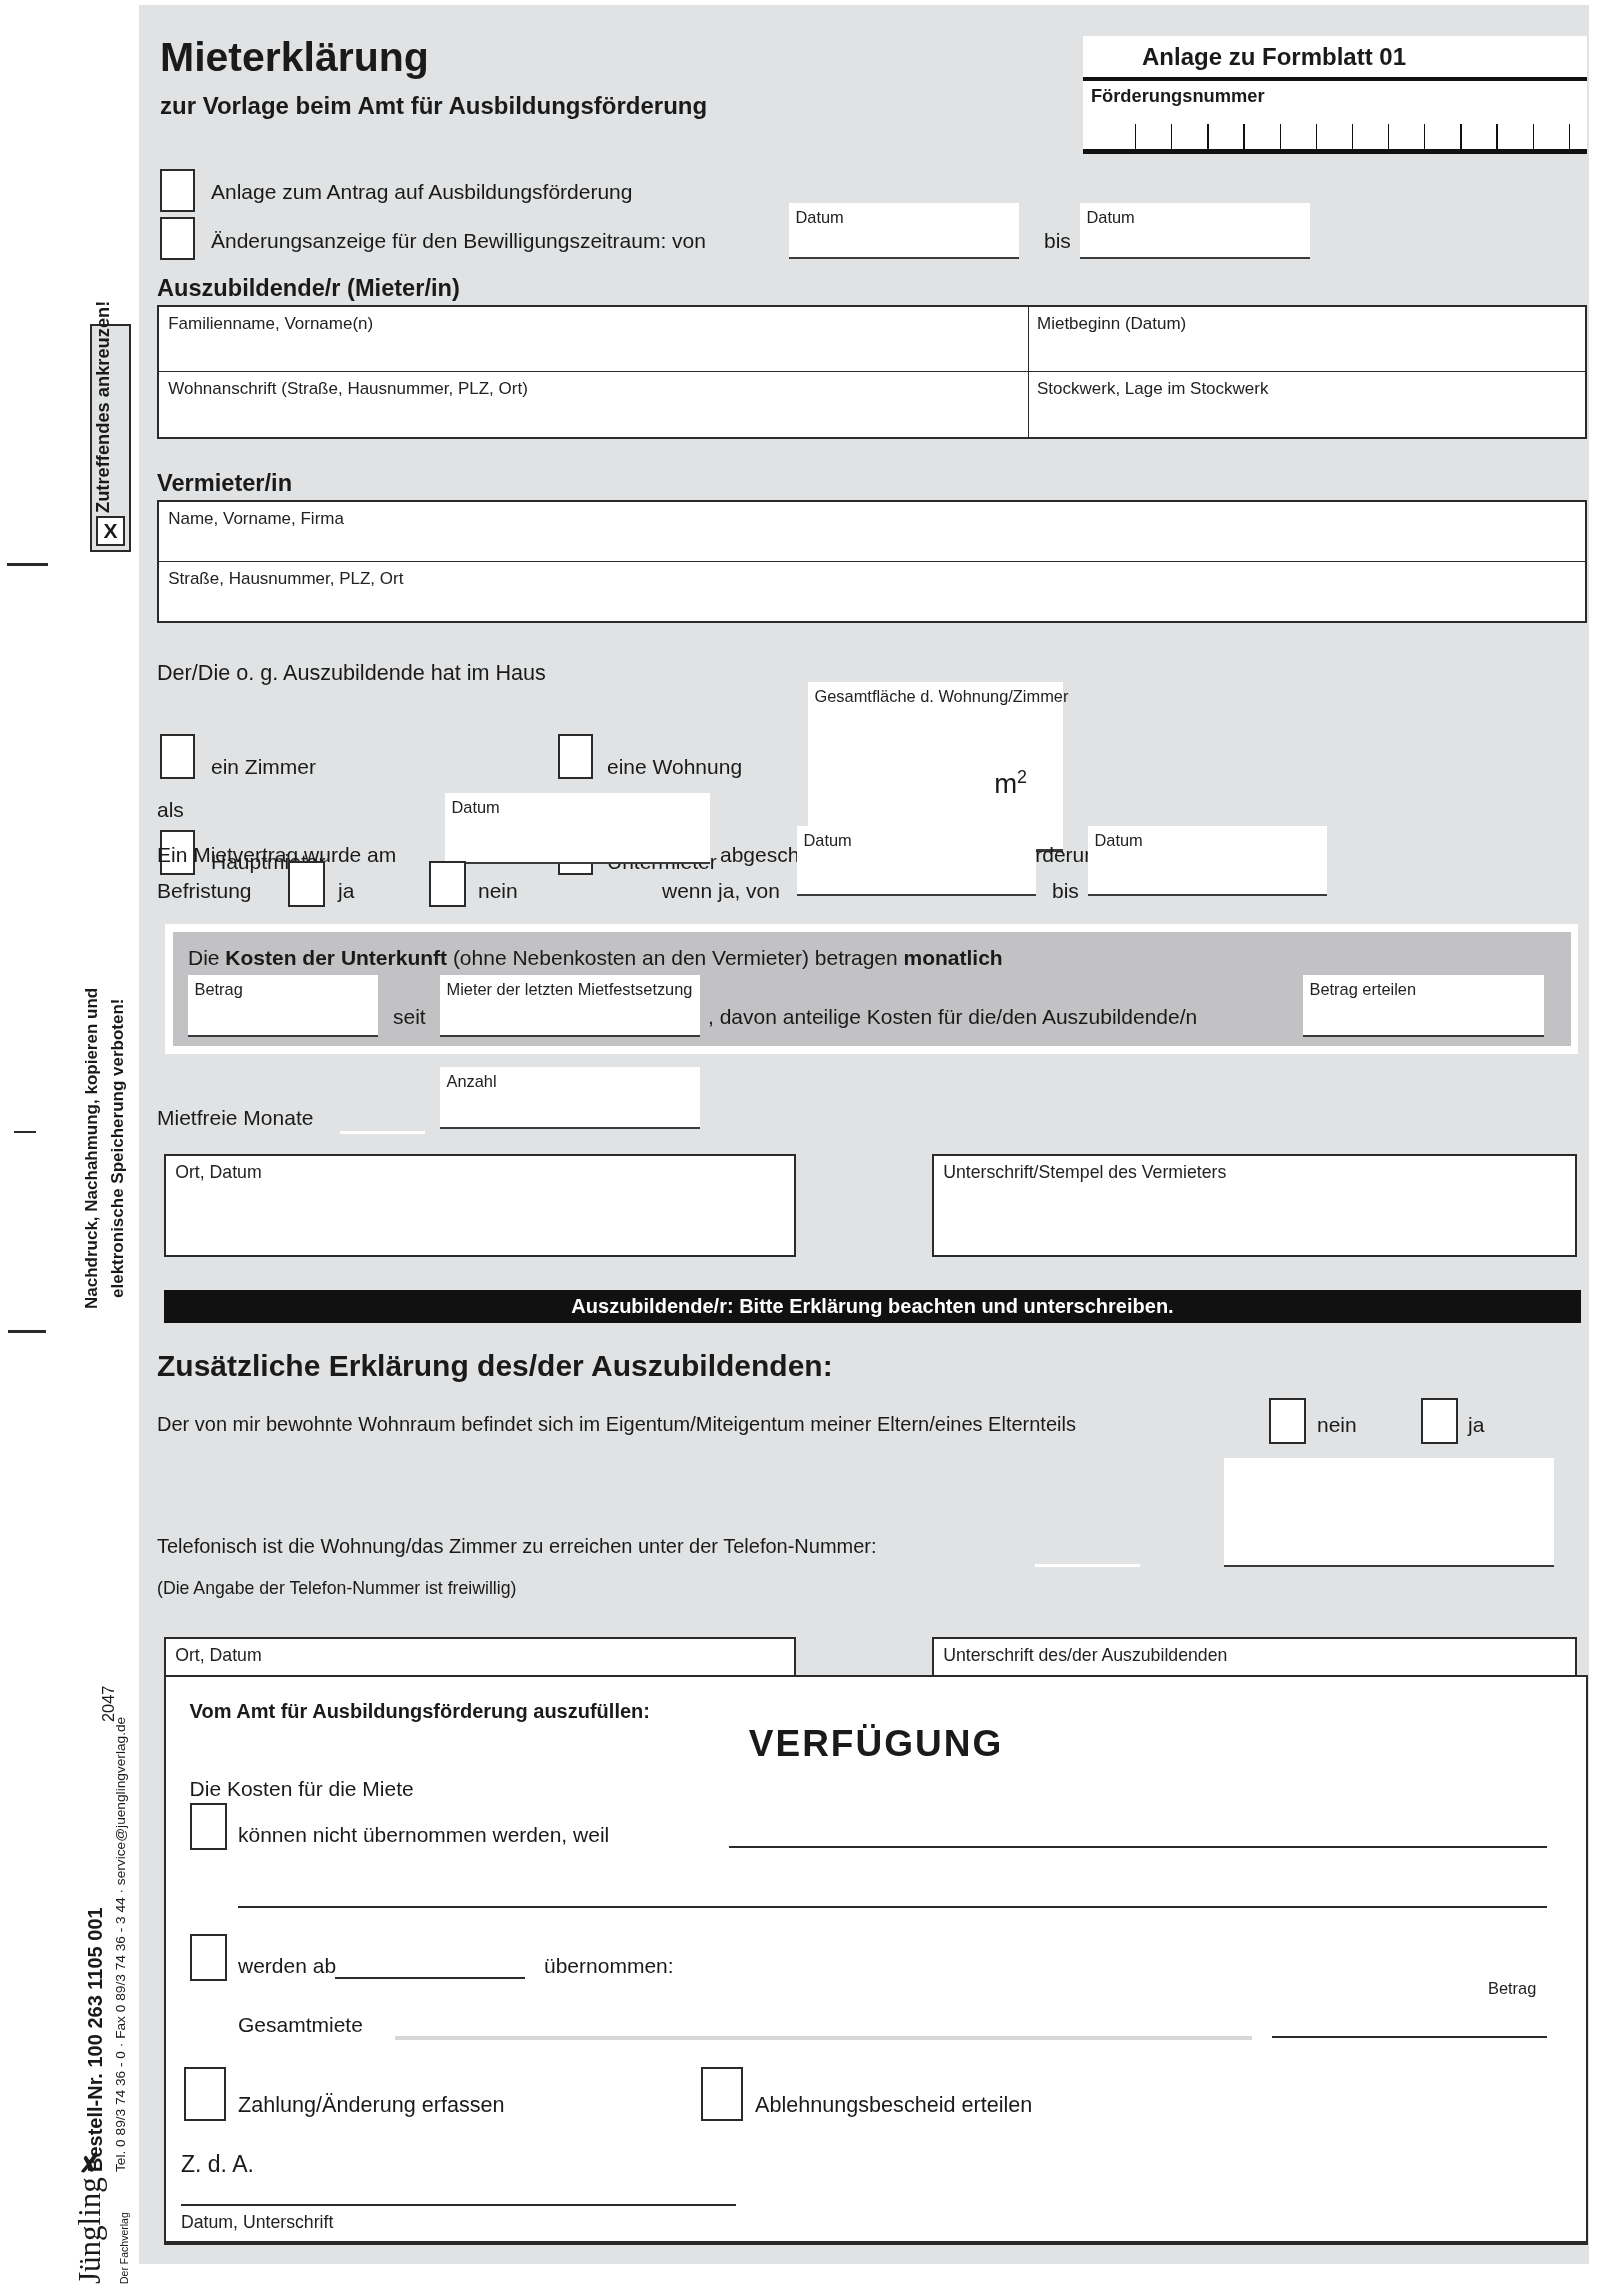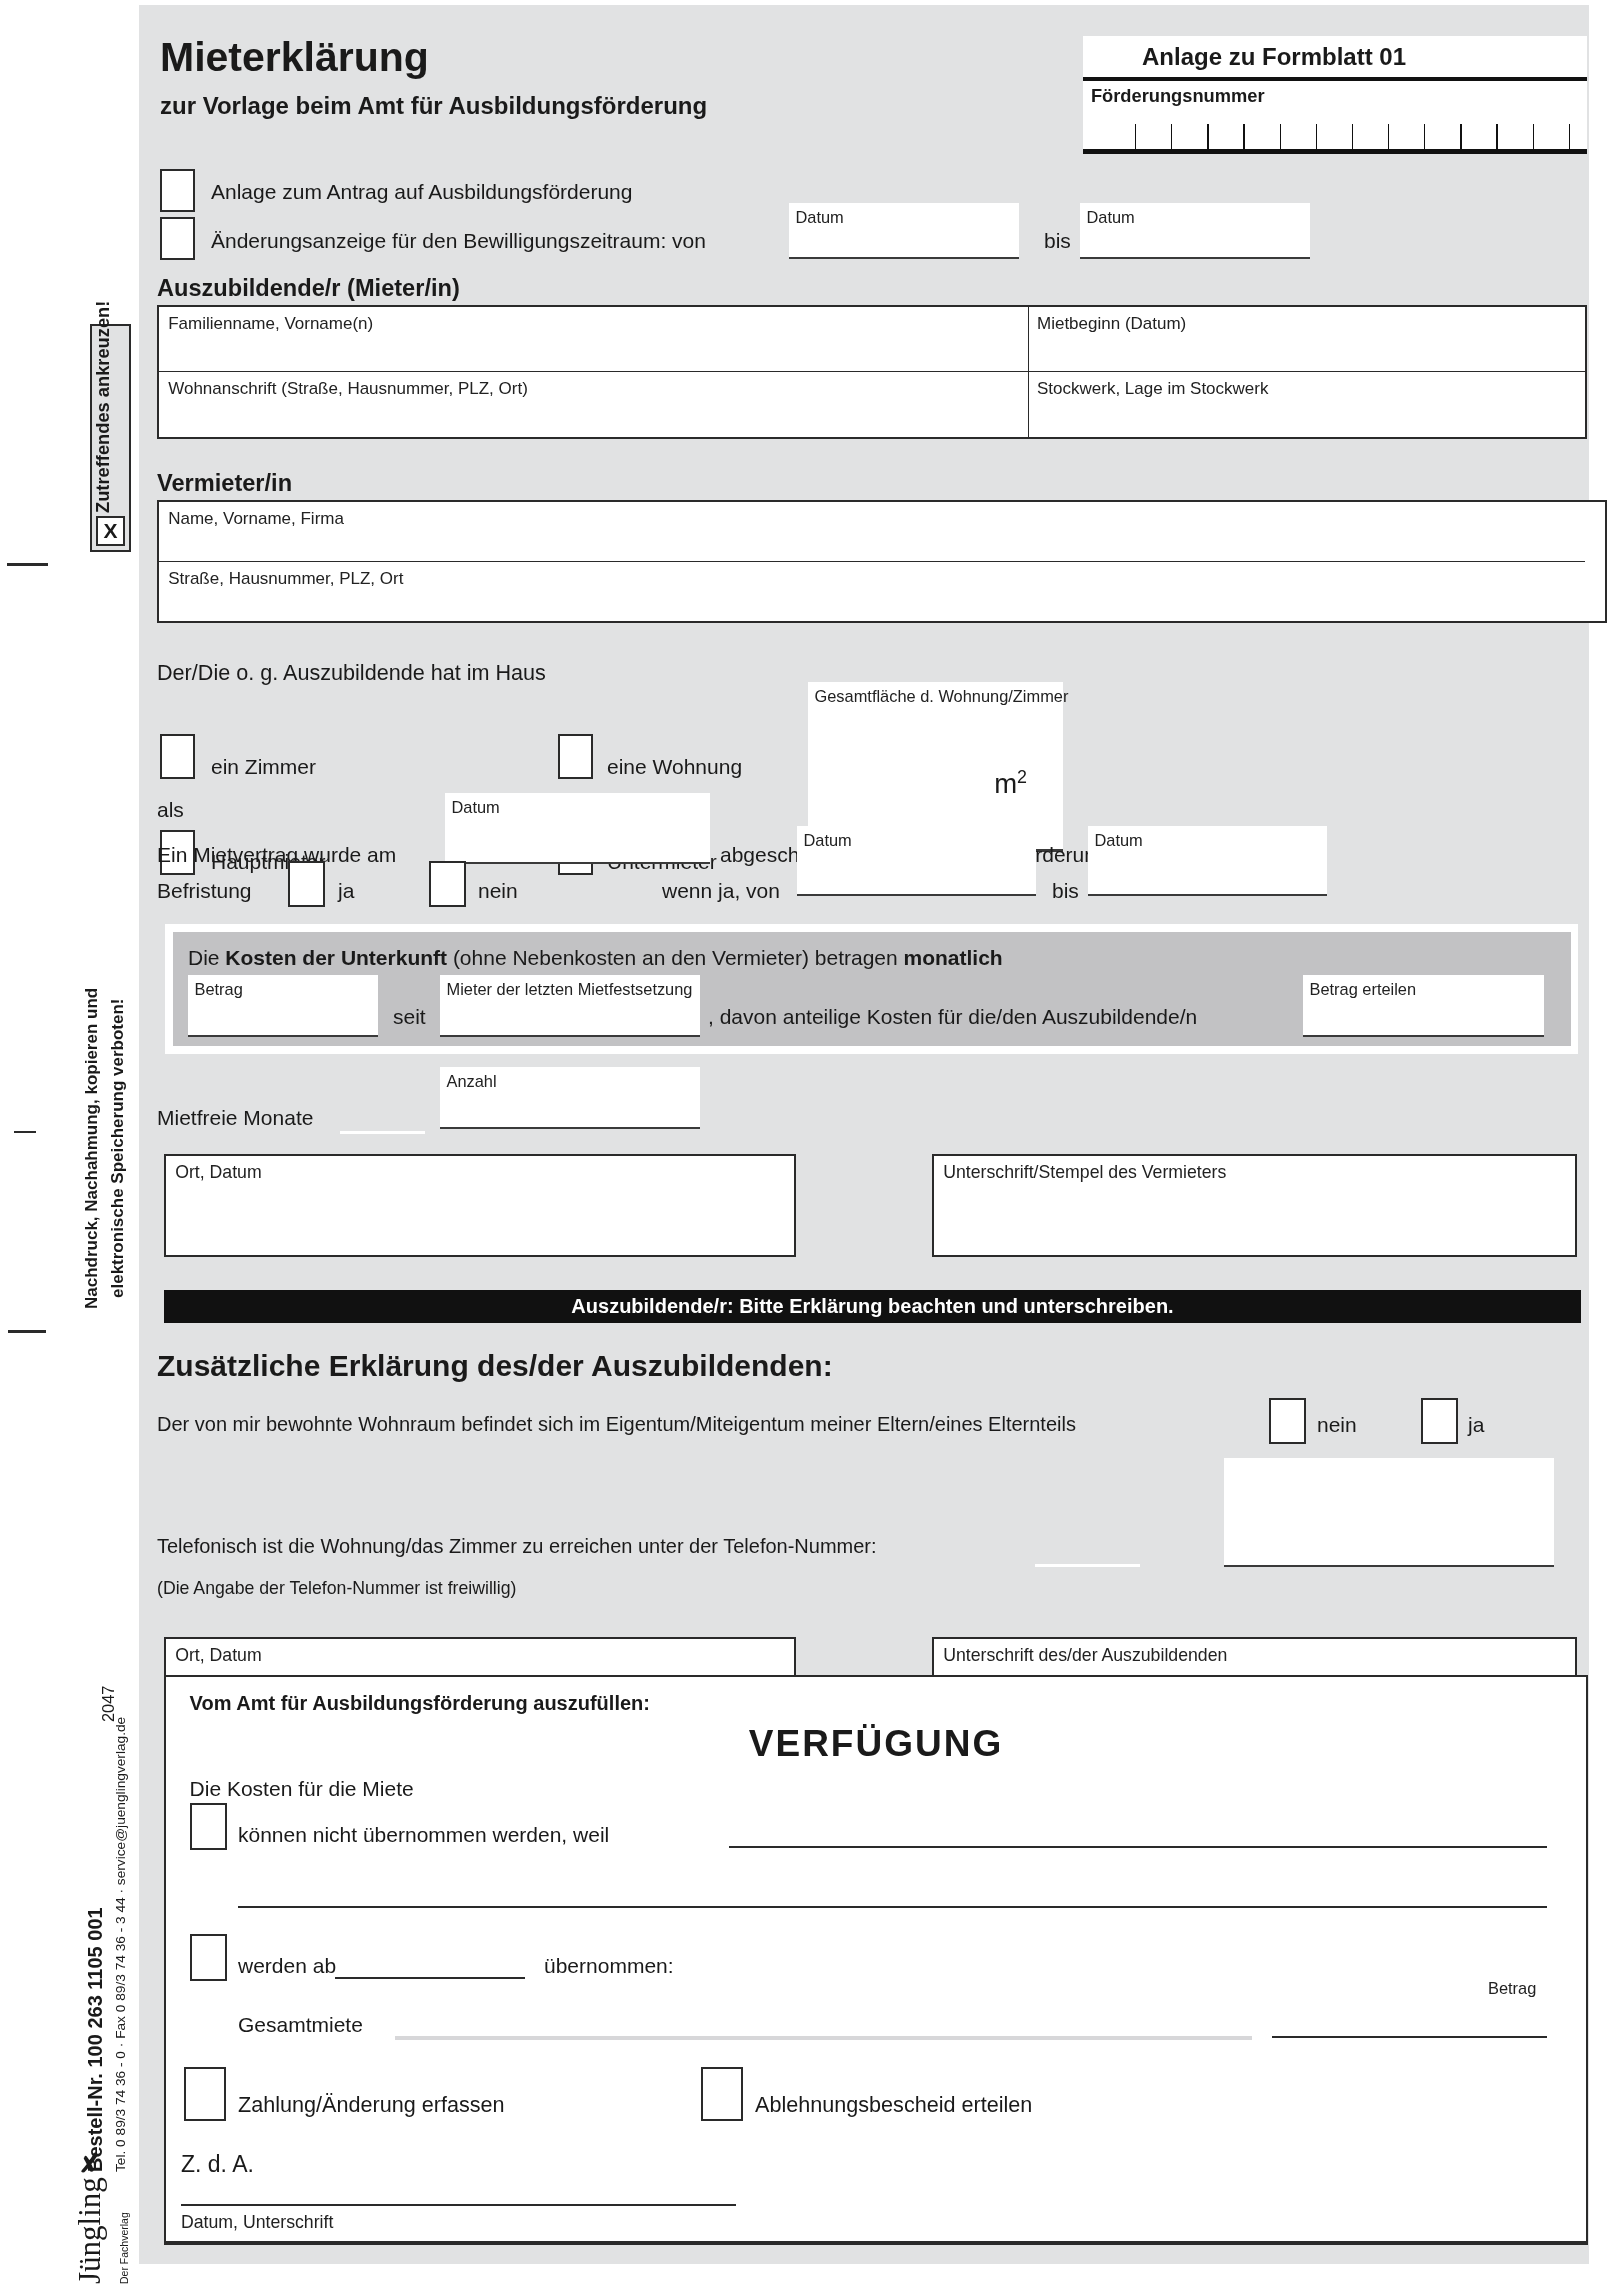--- a/index.html
+++ b/index.html
@@ -111,21 +111,21 @@
     <div class="abs cell-lbl" style="left:878px;top:6.5px;">Mietbeginn (Datum)</div>
     <div class="abs cell-lbl" style="left:9.2px;top:72px;">Wohnanschrift (Straße, Hausnummer, PLZ, Ort)</div>
     <div class="abs cell-lbl" style="left:878px;top:72px;">Stockwerk, Lage im Stockwerk</div>
     <div class="abs" style="left:0;top:26px;width:869px;height:38px;"></div>
     <div class="abs" style="left:870px;top:26px;width:556px;height:38px;"></div>
     <div class="abs" style="left:0;top:92px;width:869px;height:38px;"></div>
     <div class="abs" style="left:870px;top:92px;width:556px;height:38px;"></div>
   </div>
 
   <div class="abs h" style="left:157px;top:470px;">Vermieter/in</div>
-  <div class="abs boxed" style="left:157px;top:500px;width:1426px;height:119px;padding-left:20px;">
+  <div class="abs boxed" style="left:157px;top:500px;width:1426px;height:119px;">
     <div class="abs line" style="left:0;top:59px;width:1426px;height:1.3px;"></div>
     <div class="abs cell-lbl" style="left:9.2px;top:6.5px;">Name, Vorname, Firma</div>
     <div class="abs cell-lbl" style="left:9.2px;top:67px;">Straße, Hausnummer, PLZ, Ort</div>
     <div class="abs" style="left:0;top:25px;width:1426px;height:34px;"></div>
     <div class="abs" style="left:0;top:86px;width:1426px;height:33px;"></div>
   </div>
 
   <div class="abs txt" style="left:157px;top:660px;font-size:21.6px;">Der/Die o. g. Auszubildende hat im Haus</div>
 
   <div class="abs field" style="left:808px;top:682px;width:255px;height:167px;border-bottom-width:3.3px;">
@@ -217,21 +217,21 @@
   <div class="abs" style="left:157px;top:1578px;font-size:17.7px;">(Die Angabe der Telefon-Nummer ist freiwillig)</div>
 
   <div class="abs boxed" style="left:164px;top:1637px;width:628px;height:190px;">
     <span class="lbl">Ort, Datum</span>
   </div>
   <div class="abs boxed" style="left:932px;top:1637px;width:641px;height:175px;">
     <span class="lbl">Unterschrift des/der Auszubildenden</span>
   </div>
 
   <div class="abs" style="left:164px;top:1675px;width:1420px;height:564px;background:#fff;border:2px solid #2a2a2a;border-bottom-width:4.6px;">
-    <div class="abs b" style="left:23.6px;top:15px;font-size:20px;">Vom Amt für Ausbildungsförderung auszufüllen:</div>
+    <div class="abs b" style="left:23.6px;top:23px;font-size:20px;">Vom Amt für Ausbildungsförderung auszufüllen:</div>
     <div class="abs b" style="left:0;top:46px;width:1420px;text-align:center;font-size:37px;letter-spacing:2px;">VERFÜGUNG</div>
     <div class="abs txt" style="left:23.6px;top:99px;">Die Kosten für die Miete</div>
 
     <div class="abs cb" style="left:23.6px;top:126px;width:33px;height:43px;"></div>
     <div class="abs txt" style="left:72px;top:145px;">können nicht übernommen werden, weil</div>
     <div class="abs line" style="left:563px;top:169px;width:818px;height:2px;"></div>
     <div class="abs line" style="left:72px;top:229px;width:1309px;height:2px;"></div>
 
     <div class="abs cb" style="left:23.6px;top:257px;width:33px;height:43px;"></div>
     <div class="abs txt" style="left:72px;top:276px;">werden ab</div>

